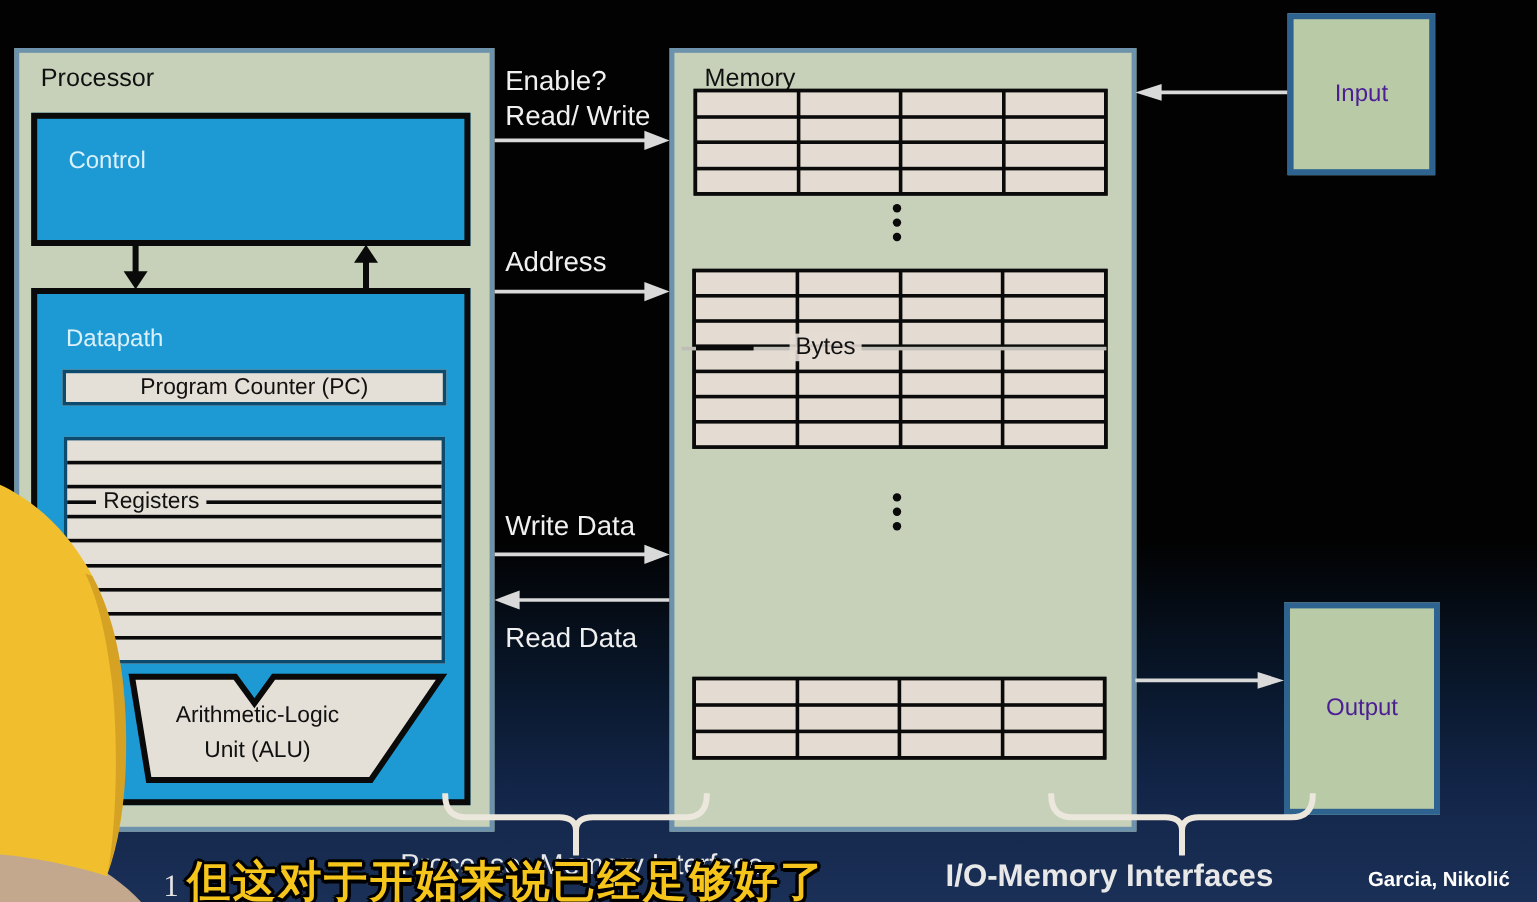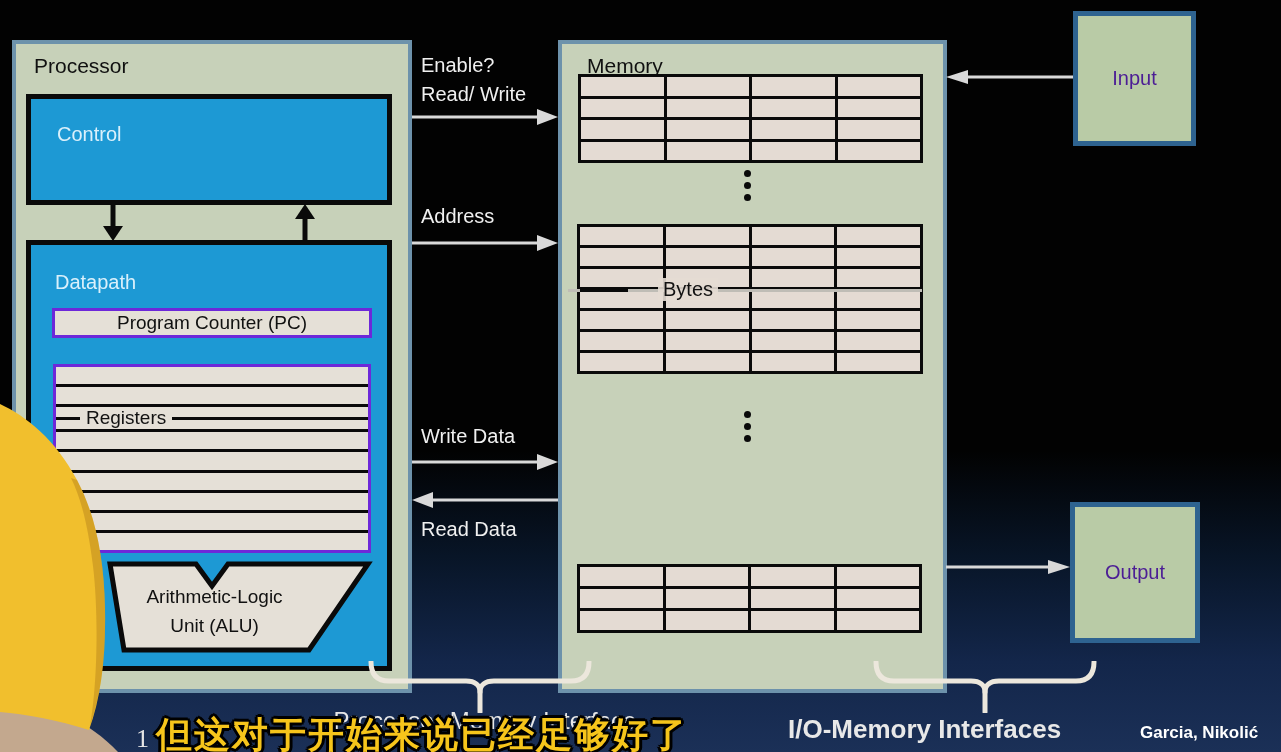--- a/index.html
+++ b/index.html
@@ -9,40 +9,40 @@
     background:linear-gradient(180deg,#020202 0%,#020202 60%,#081527 74%,#13264a 88%,#1b3057 100%);
   }
   .abs{position:absolute;box-sizing:border-box;}
   
   .panel{background:var(--panel-green);border:4px solid var(--panel-border);margin-top:40px;}
   .panel-title{font-size:21px;color:#101010;}
   
   .blue-block{background:var(--blue-block);border:5px solid #0a0a0a;}
   .blue-label{font-size:20px;color:#daf0fb;}
   
-  .unit{background:var(--unit-beige);border:3px solid #6d28d9;}
+  .unit{background:var(--unit-beige);border:3px solid #0c4a6e;}
   #pc-box{display:flex;align-items:center;justify-content:center;font-size:19px;color:#111;}
   #registers-box{display:flex;flex-direction:column;}
   .reg-row{flex:1;}
   .reg-row:not(:last-child){border-bottom:3px solid #0a0a0a;}
   .reg-row.label-row{display:flex;align-items:center;}
   .reg-dash{width:24px;height:3px;background:#0a0a0a;}
   .reg-dash-long{flex:1;height:3px;background:#0a0a0a;}
   .reg-label{font-size:19px;color:#111;margin:0 6px;white-space:nowrap;}
   #alu-label{text-align:center;font-size:19px;line-height:29px;color:#111;}
   
   .mem-table{display:grid;gap:3px;background:#0a0a0a;border:3px solid #0a0a0a;grid-auto-rows:1fr;}
   .mem-cell{background:var(--cell-beige);}
   .dots{display:flex;flex-direction:column;gap:5px;}
   .dot{width:7px;height:7px;border-radius:50%;background:#0a0a0a;}
   .bytes-line{background:#bfbdb6;height:3px;}
   .bytes-dash{background:#0a0a0a;height:4px;}
   #bytes-label{font-size:20px;color:#111;background:rgba(228,219,211,0.9);padding:0 5px;}
   
-  .bus-label{font-size:20px;color:#f0f0f0;white-space:nowrap;}
+  .bus-label{font-size:23px;color:#f0f0f0;white-space:nowrap;}
   
   .io-box{background:var(--io-green);border:5px solid var(--io-border);display:flex;align-items:center;justify-content:center;font-size:20px;color:#4c1d95;}
   
   .iface-label{color:#e8e8e8;white-space:nowrap;z-index:5;}
   #pm-interface{width:310px;text-align:center;font-size:24px;}
   #io-interface{font-size:26px;}
   #credit{font-size:17px;font-weight:bold;color:#fff;white-space:nowrap;}
   #page-num{font-size:26px;color:#e5e5e5;font-family:"Liberation Serif","DejaVu Serif",serif;}
   #subtitle{
     font-size:36px;font-weight:700;letter-spacing:2px;white-space:nowrap;z-index:30;
@@ -216,21 +216,21 @@
     <polygon points="0,10 22,3 22,17" fill="var(--arrow_light)"></polygon>
   </svg>
   <div class="abs io-box" style="left:1073px;top:11px;width:123px;height:135px;">
     <span>Input</span>
   </div>
 
   <svg class="abs" style="left:946px;top:557px;" width="124" height="20" viewBox="0 0 124 20">
     <line x1="0" y1="10" x2="104" y2="10" stroke="var(--arrow_light)" stroke-width="3"></line>
     <polygon points="124,10 102,3 102,17" fill="var(--arrow_light)"></polygon>
   </svg>
-  <div class="abs io-box" style="left:1070px;top:502px;width:130px;height:141px;">
+  <div class="abs io-box" style="left:1070px;top:502px;width:130px;height:177px;">
     <span>Output</span>
   </div>
 
   <svg class="abs" style="left:366px;top:661px;" width="228" height="52" viewBox="0 0 228 52">
     <path d="M5 1 C5 15 12 20 23 20 L100 20 C109 20 114 24 114 31 L114 51" fill="none" stroke="#ece7dc" stroke-width="5" stroke-linecap="round"></path>
     <path d="M223 1 C223 15 216 20 205 20 L128 20 C119 20 114 24 114 31" fill="none" stroke="#ece7dc" stroke-width="5" stroke-linecap="round"></path>
   </svg>
   <div class="abs iface-label" id="pm-interface" style="left:330px;top:707px;">Processor-Memory Interface</div>
 
   <svg class="abs" style="left:871px;top:661px;" width="228" height="52" viewBox="0 0 228 52">

